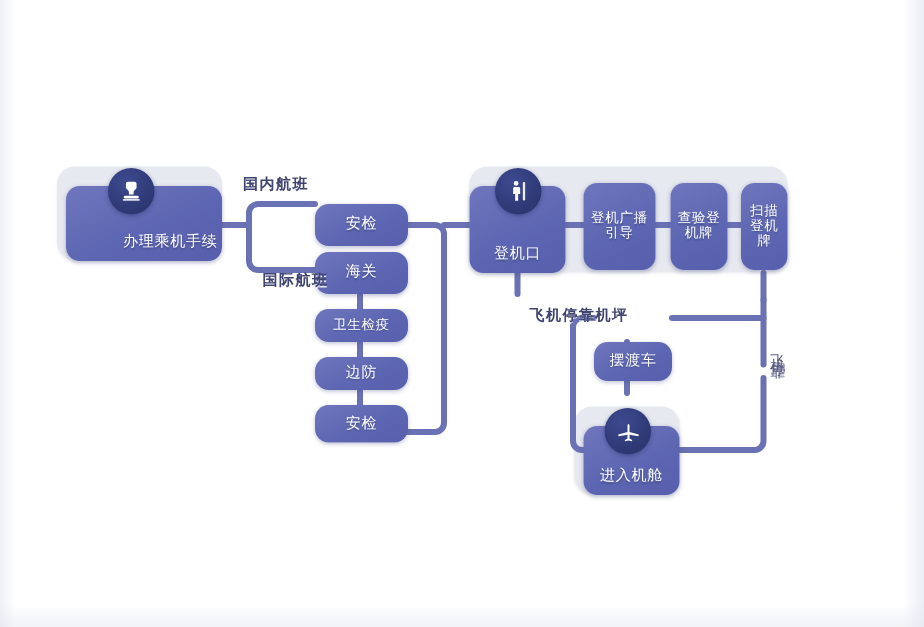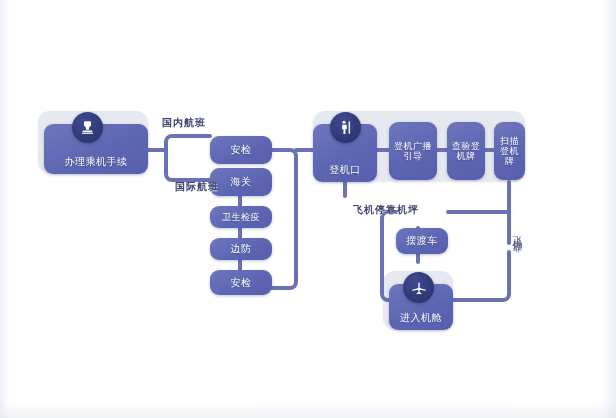--- a/index.html
+++ b/index.html
@@ -163,21 +163,21 @@
     </g>
   </svg>
 
   <div class="medallion" style="left:72px; top:112px; width:31px; height:31px;">
     <svg width="17" height="17" viewBox="0 0 24 24" aria-hidden="true">
       <path d="M9 3h6a2 2 0 0 1 2 2v3.2c0 1-.5 1.6-1.2 2.2l-.9.8c-.5.4-.7.9-.7 1.5V15h-4.4v-2.3c0-.6-.2-1.1-.7-1.5l-.9-.8C7.5 9.8 7 9.2 7 8.2V5a2 2 0 0 1 2-2z" fill="#ffffff"></path>
       <rect x="5" y="16.2" width="14" height="2.6" rx="1.1" fill="#ffffff"></rect>
       <rect x="4" y="19.4" width="16" height="1.6" rx="0.8" fill="#ffffff" opacity="0.85"></rect>
     </svg>
   </div>
-  <div class="node small has-icon" style="left:44px; top:124px; width:104px; height:50px;">
+  <div class="node small has-icon" style="left:44px; top:124px; width:104px; height:50px;text-align:right;">
     <span class="label">办理乘机手续</span>
   </div>
 
   <div class="node small" style="left:210px; top:136px; width:62px; height:28px;">
     <span class="label">安检</span>
   </div>
 
   <div class="node small" style="left:210px; top:168px; width:62px; height:28px;">
     <span class="label">海关</span>
   </div>

